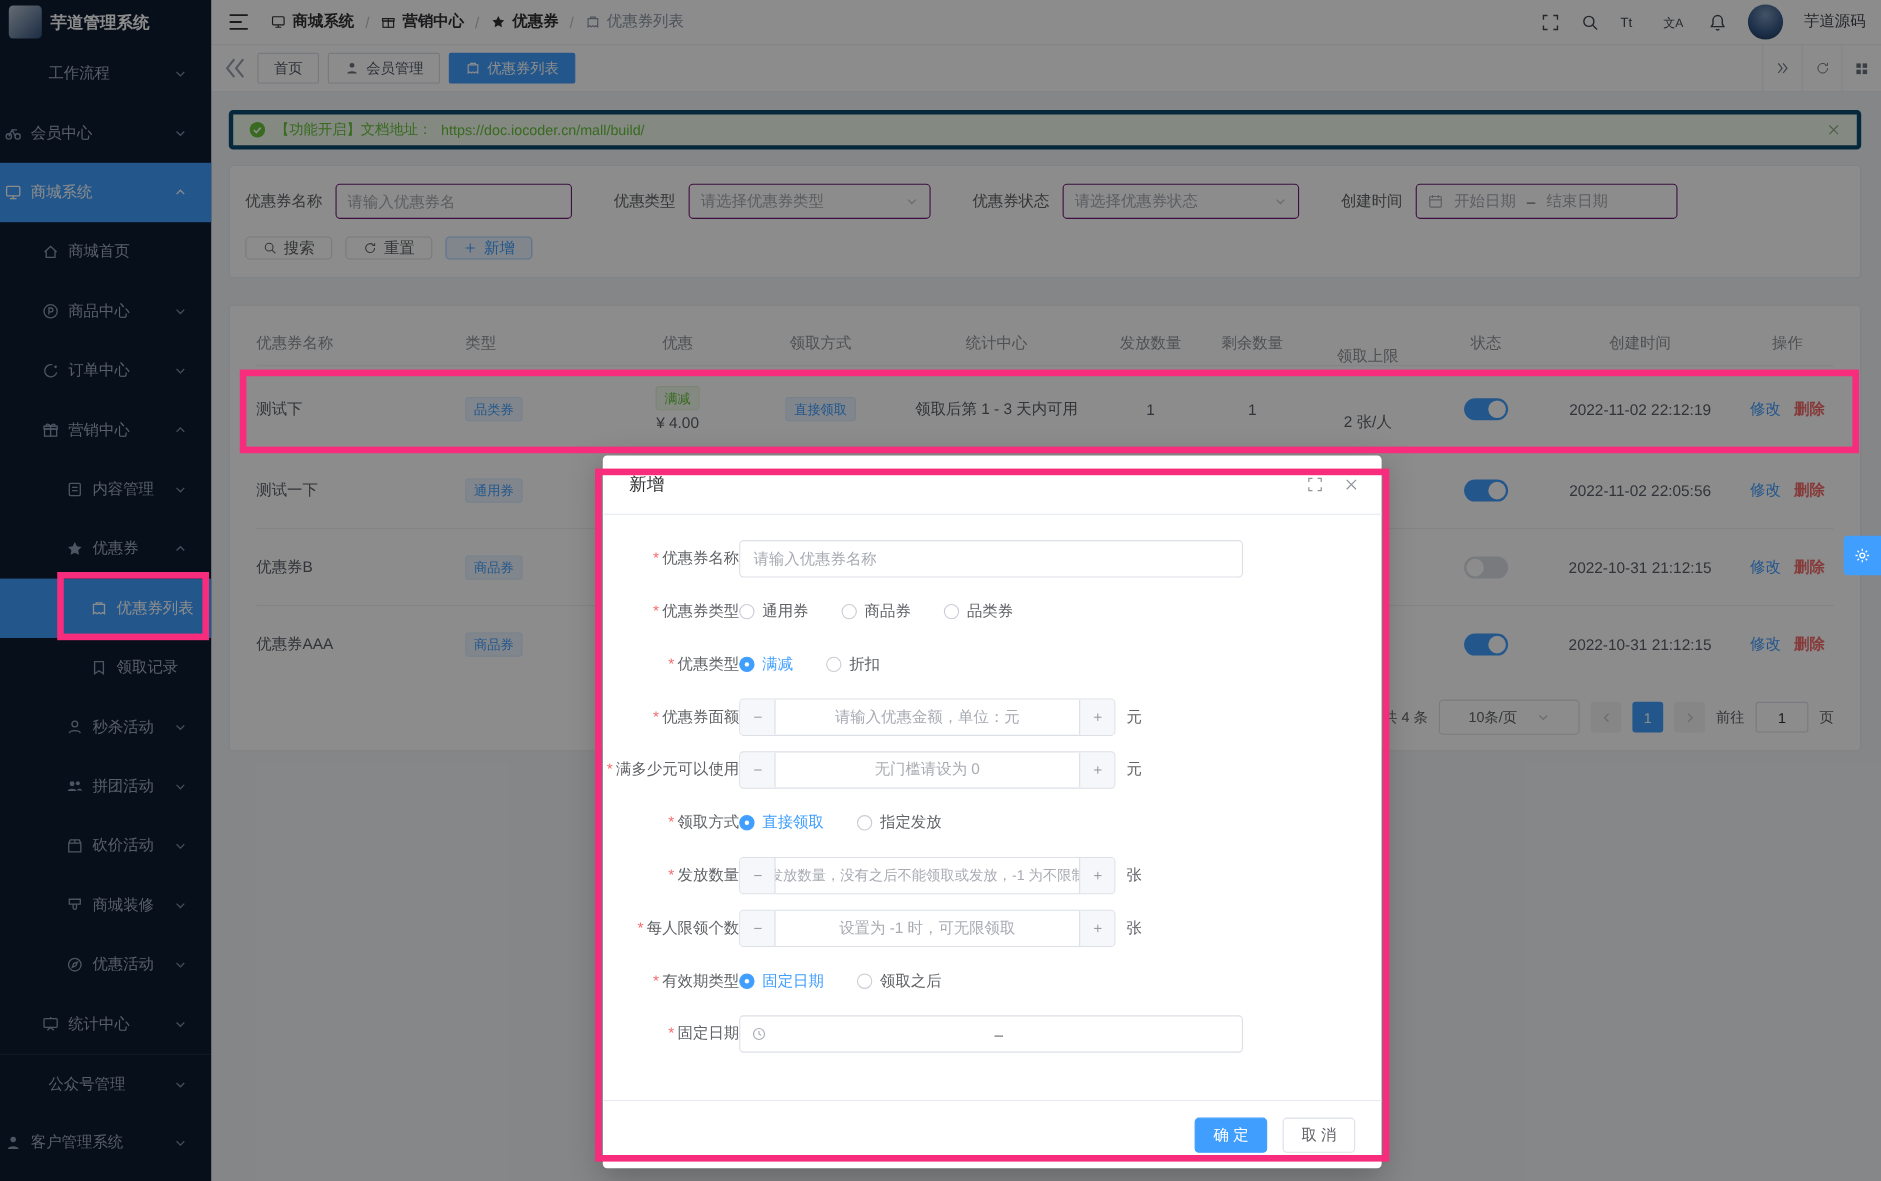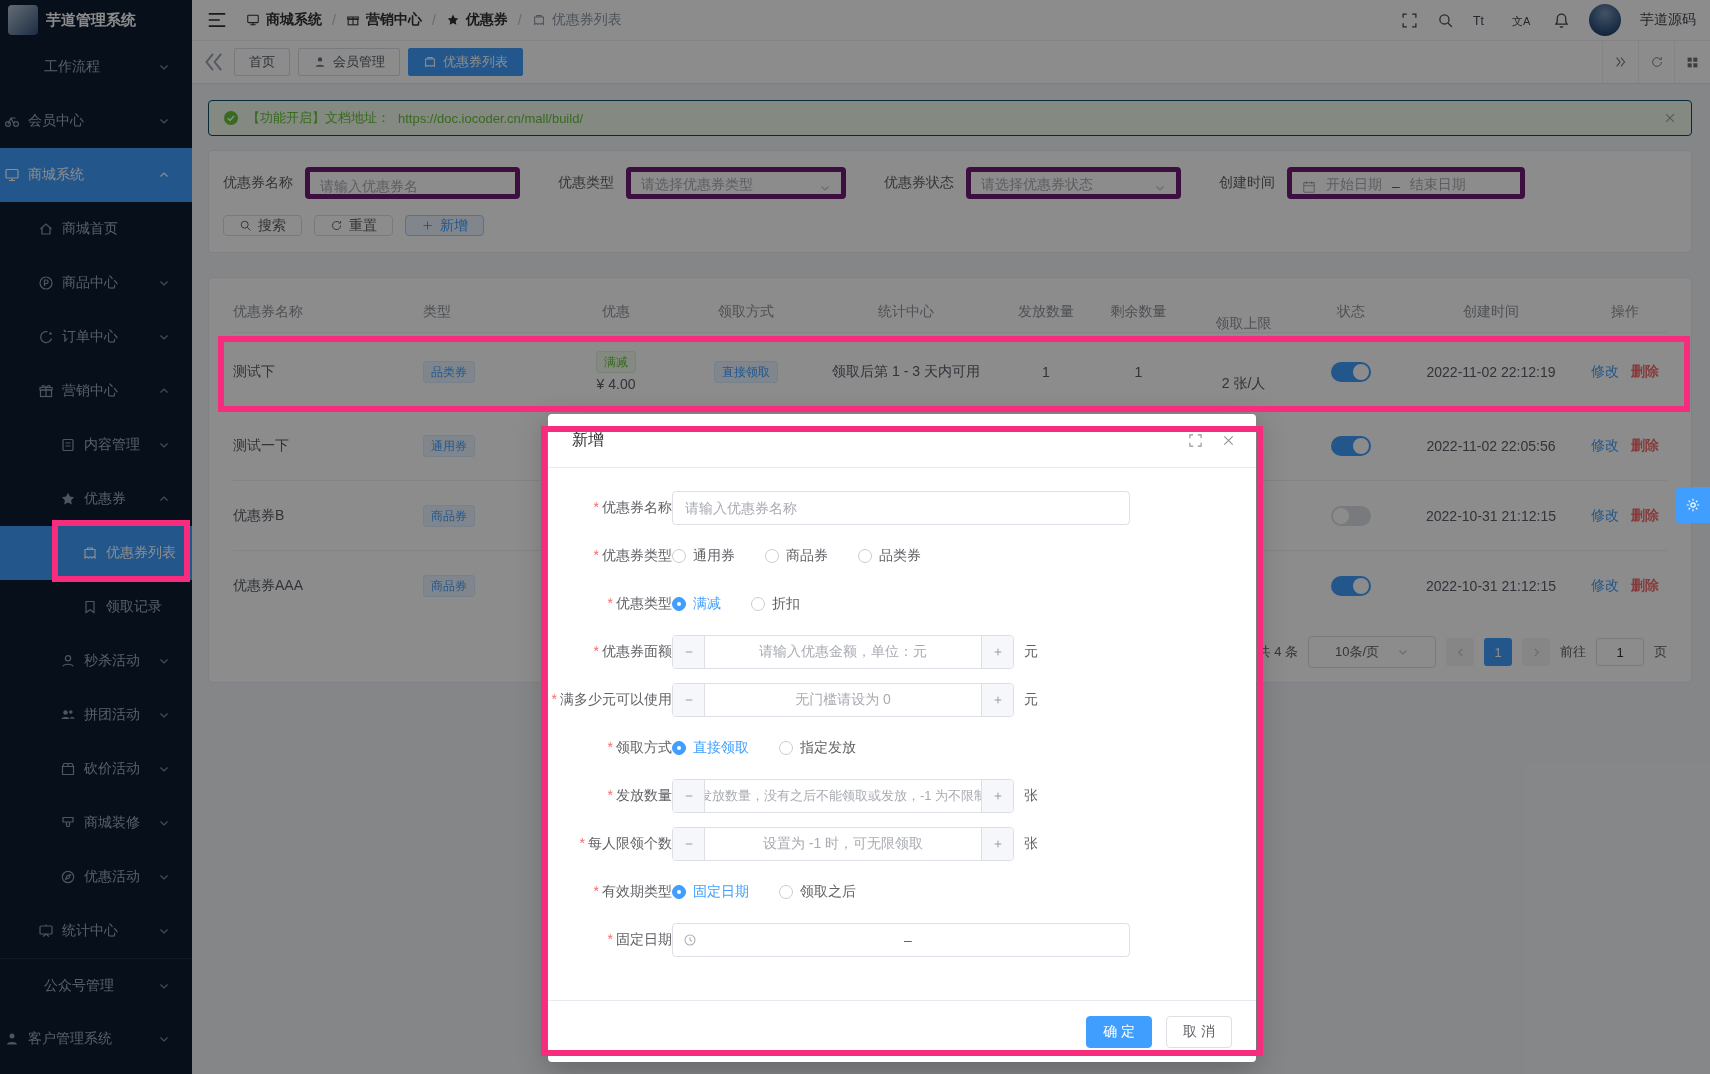--- a/index.html
+++ b/index.html
@@ -44,29 +44,29 @@
 .tfold{width:26px;height:28px;display:flex;align-items:center;justify-content:center;color:#9aa2af;cursor:pointer;}
 .tab{height:28px;display:inline-flex;align-items:center;gap:6px;padding:0 14px;border:1px solid #d8dce5;
   background:#fff;color:#545b66;font-size:13px;margin-left:8px;border-radius:2px;cursor:pointer;}
 .tab .ic{width:14px;height:14px;color:#6a7280;}
 .tab.active{background:#409eff;border-color:#409eff;color:#fff;}
 .tab.active .ic{color:#fff;}
 .tabs-right{margin-left:auto;display:flex;align-items:center;height:100%;color:#6b7380;}
 .trb{width:36px;height:100%;display:flex;align-items:center;justify-content:center;border-left:1px solid #eef0f3;cursor:pointer;}
 
 .content{position:absolute;top:84px;left:0;right:0;bottom:0;background:#f3f5f8;padding:16px 18px 0 16px;}
-.alert{height:36px;background:#f0f9eb;border:1px solid #0c4a6e;border-radius:4px;display:flex;align-items:center;
+.alert{height:36px;background:#f0f9eb;border:4px solid #0c4a6e;border-radius:4px;display:flex;align-items:center;
   padding:0 14px;color:#67c23a;font-size:13px;gap:8px;}
 .alert .close{margin-left:auto;color:#8fae85;cursor:pointer;width:14px;height:14px;}
 .card{background:#fff;border:1px solid #e8ebf0;border-radius:4px;}
 .fcard{margin-top:14px;padding:16px 14px;}
 .frow{display:flex;align-items:center;color:#606266;}
 .fgroup{display:flex;align-items:center;margin-right:38px;}
 .flabel{margin-right:12px;white-space:nowrap;}
-.inp{height:32px;border:5px solid #701a75;border-radius:4px;background:#fff;display:flex;align-items:flex-end;
+.inp{height:32px;border:1px solid #701a75;border-radius:4px;background:#fff;display:flex;align-items:center;
   padding:0 10px;color:#a8abb2;font-size:14px;}
 .inp input{border:none;outline:none;width:100%;font:inherit;color:#303133;background:transparent;}
 .inp input::placeholder{color:#a8abb2;}
 .inp .chev{margin-left:auto;width:12px;height:12px;color:#c0c4cc;}
 .btnrow{margin-top:16px;display:flex;align-items:center;gap:12px;}
 .btn{height:21px;padding:0 15px;border:1px solid #dcdfe6;border-radius:4px;background:#fff;color:#606266;
   font-size:14px;display:inline-flex;align-items:center;gap:6px;cursor:pointer;}
 .btn .ic{width:13px;height:13px;}
 .btn.add{background:#ecf5ff;border-color:#a0cfff;color:#409eff;}
 

